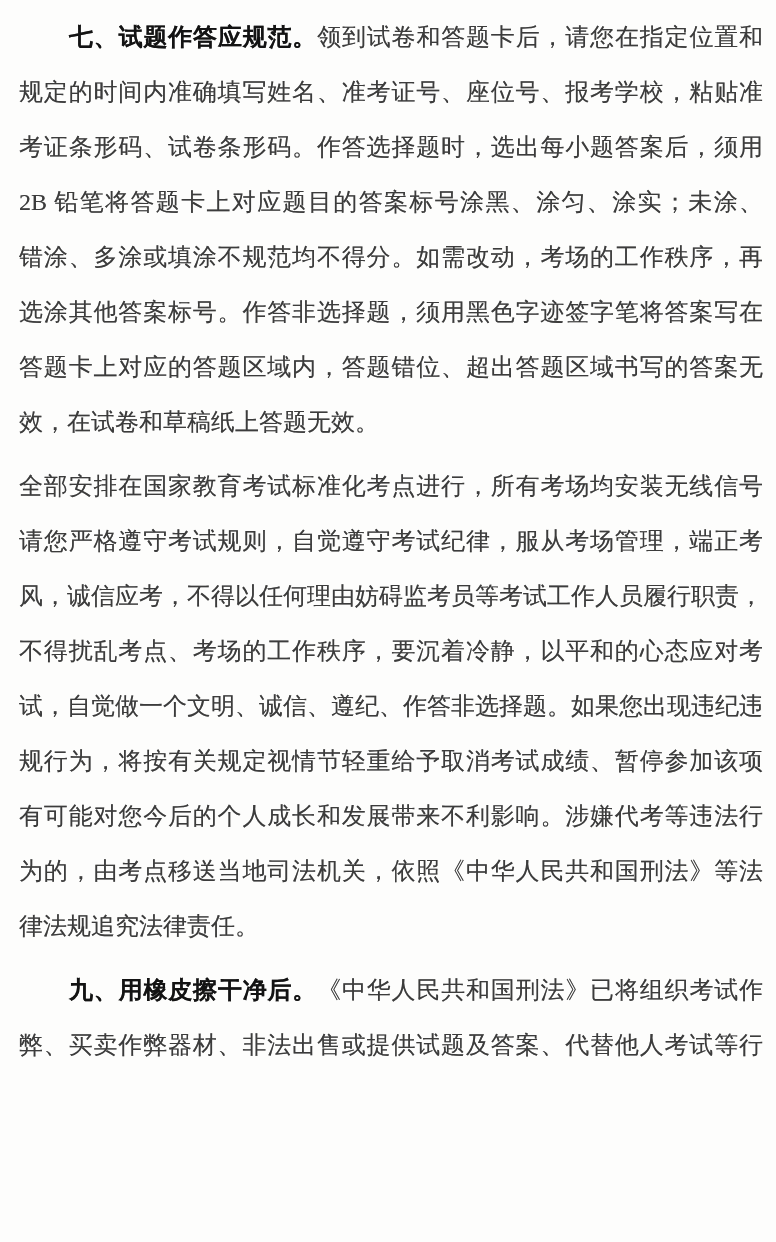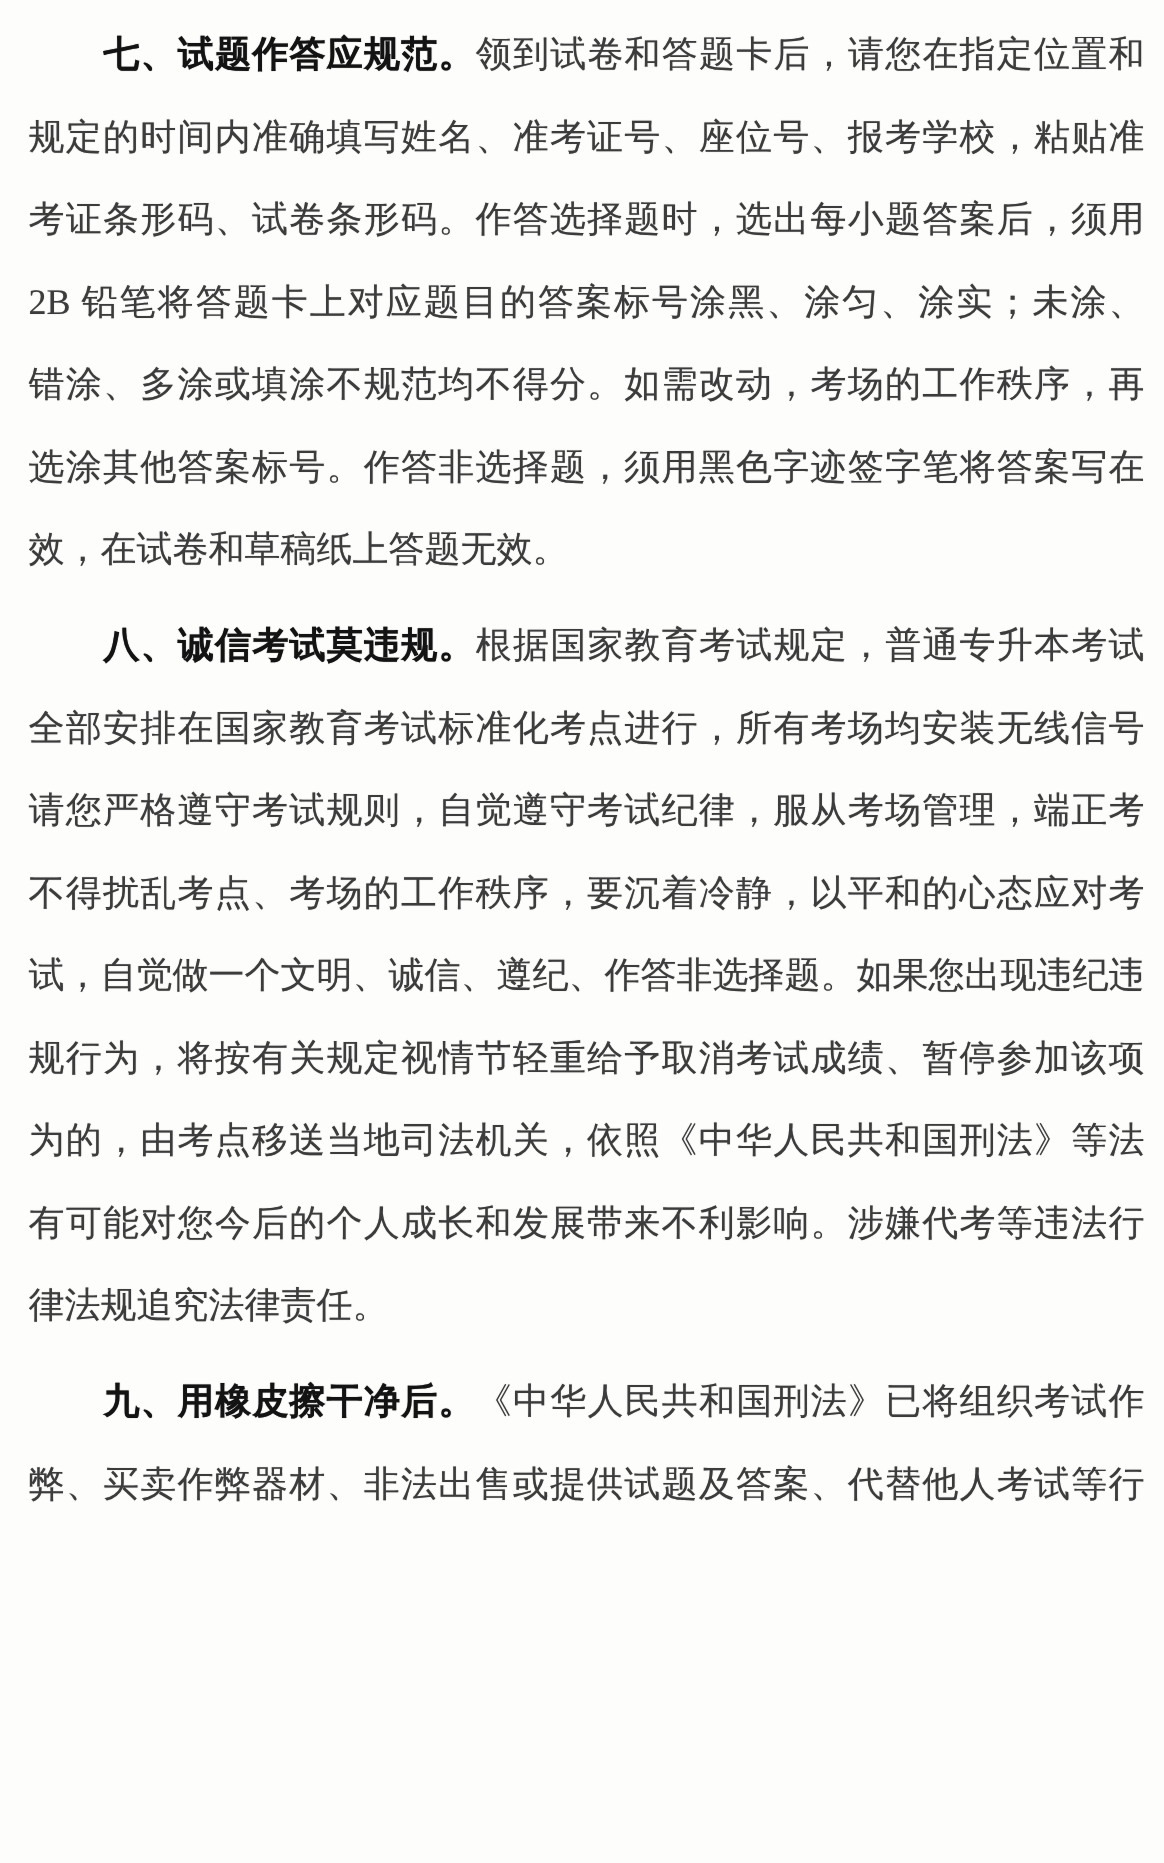--- a/index.html
+++ b/index.html
@@ -53,32 +53,33 @@
 
 <div class="page">
 
   <div class="para">
     <div class="line firstline"><span class="heading">七、试题作答应规范。</span><span>领到试卷和答题卡后，请您在指定位置和</span></div>
     <div class="line">规定的时间内准确填写姓名、准考证号、座位号、报考学校，粘贴准</div>
     <div class="line">考证条形码、试卷条形码。作答选择题时，选出每小题答案后，须用</div>
     <div class="line">2B 铅笔将答题卡上对应题目的答案标号涂黑、涂匀、涂实；未涂、</div>
     <div class="line">错涂、多涂或填涂不规范均不得分。如需改动，考场的工作秩序，再</div>
     <div class="line">选涂其他答案标号。作答非选择题，须用黑色字迹签字笔将答案写在</div>
+    <div class="line">答题卡上对应的答题区域内，答题错位、超出答题区域书写的答案无</div>
     <div class="line lastline">效，在试卷和草稿纸上答题无效。</div>
   </div>
 
   <div class="para">
-    <div class="line firstline"><span class="heading">八、诚信考试莫违规。</span><span>根据国家教育考试规定，普通专升本考试</span></div>
     <div class="line">全部安排在国家教育考试标准化考点进行，所有考场均安装无线信号</div>
     <div class="line">请您严格遵守考试规则，自觉遵守考试纪律，服从考场管理，端正考</div>
+    <div class="line">风，诚信应考，不得以任何理由妨碍监考员等考试工作人员履行职责，</div>
     <div class="line">不得扰乱考点、考场的工作秩序，要沉着冷静，以平和的心态应对考</div>
     <div class="line">试，自觉做一个文明、诚信、遵纪、作答非选择题。如果您出现违纪违</div>
     <div class="line">规行为，将按有关规定视情节轻重给予取消考试成绩、暂停参加该项</div>
+    <div class="line">有可能对您今后的个人成长和发展带来不利影响。涉嫌代考等违法行</div>
     <div class="line">为的，由考点移送当地司法机关，依照《中华人民共和国刑法》等法</div>
-    <div class="line">有可能对您今后的个人成长和发展带来不利影响。涉嫌代考等违法行</div>
     <div class="line lastline">律法规追究法律责任。</div>
   </div>
 
   <div class="para">
     <div class="line firstline"><span class="heading">九、用橡皮擦干净后。</span><span>《中华人民共和国刑法》已将组织考试作</span></div>
     <div class="line">弊、买卖作弊器材、非法出售或提供试题及答案、代替他人考试等行</div>
   </div>
 
 </div>
 

